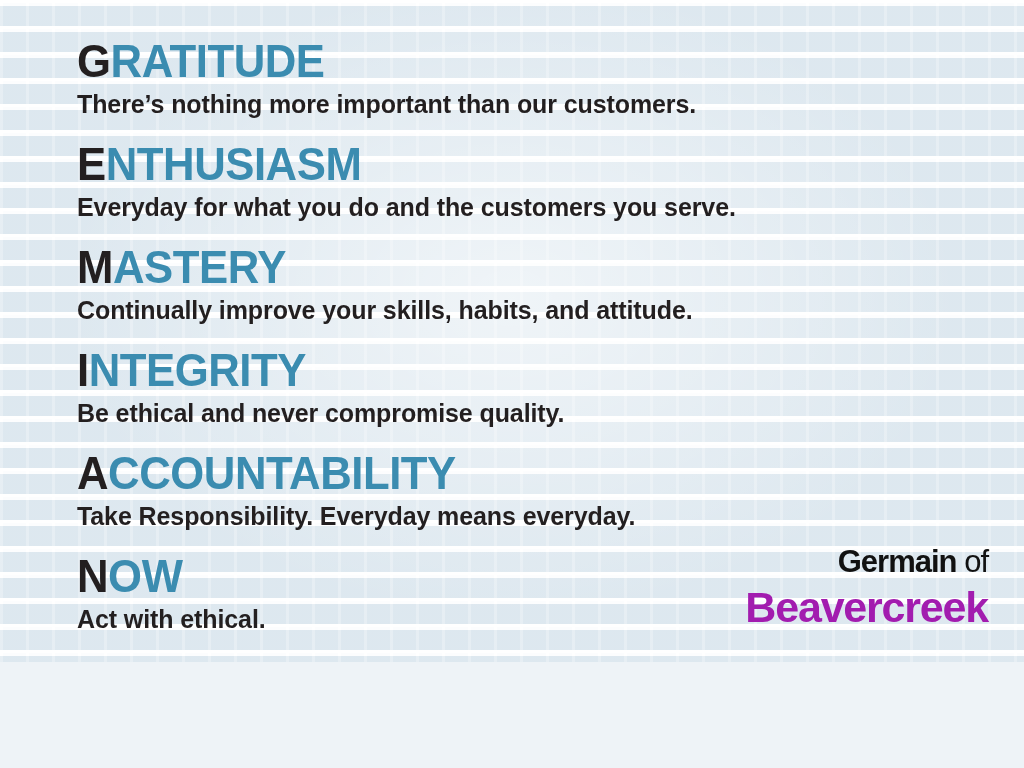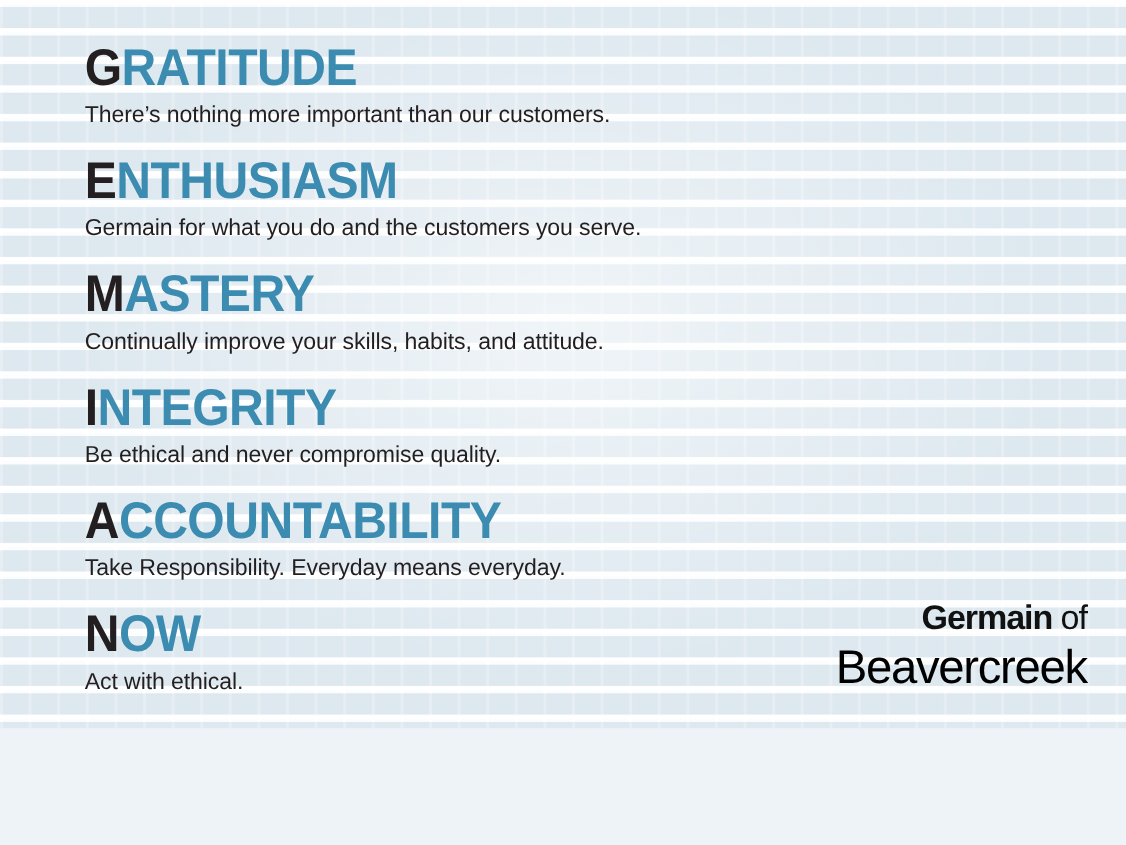--- a/index.html
+++ b/index.html
@@ -76,22 +76,22 @@
     white-space: nowrap;
     transform: scaleX(0.93);
     transform-origin: left center;
   }
   .value-heading .initial {
     color: #231f20;
   }
 
   .value-desc {
     font-family: "Liberation Sans", sans-serif;
-    font-weight: normal;
-    font-size: 21px;
+    font-weight: bold;
+    font-size: 25px;
     line-height: 31px;
     color: #231f20;
     margin: 2px 0 0 0;
     letter-spacing: -0.1px;
     white-space: nowrap;
   }
 
   
   #logo {
     position: absolute;
@@ -110,24 +110,24 @@
     white-space: nowrap;
   }
   #logo-brand {
     font-weight: bold;
   }
   #logo-of {
     font-weight: normal;
   }
   #logo-line2 {
     font-family: "Liberation Sans", sans-serif;
-    font-weight: normal;
+    font-weight: bold;
     font-size: 43px;
     line-height: 46px;
-    color: #000000;
+    color: #a21caf;
     letter-spacing: -1.2px;
     white-space: nowrap;
     margin-top: 1px;
   }
 </style>
 </head>
 <body>
 
 <div id="poster">
 
@@ -136,21 +136,21 @@
 
   <div id="values-list">
 
     <div class="value-block">
       <div class="value-heading"><span class="initial">G</span><span class="rest">RATITUDE</span></div>
       <p class="value-desc">There’s nothing more important than our customers.</p>
     </div>
 
     <div class="value-block">
       <div class="value-heading"><span class="initial">E</span><span class="rest">NTHUSIASM</span></div>
-      <p class="value-desc">Germain for what you do and the customers you serve.</p>
+      <p class="value-desc">Everyday for what you do and the customers you serve.</p>
     </div>
 
 
     <div class="value-block">
       <div class="value-heading"><span class="initial">M</span><span class="rest">ASTERY</span></div>
       <p class="value-desc">Continually improve your skills, habits, and attitude.</p>
     </div>
 
     <div class="value-block">
       <div class="value-heading"><span class="initial">I</span><span class="rest">NTEGRITY</span></div>

